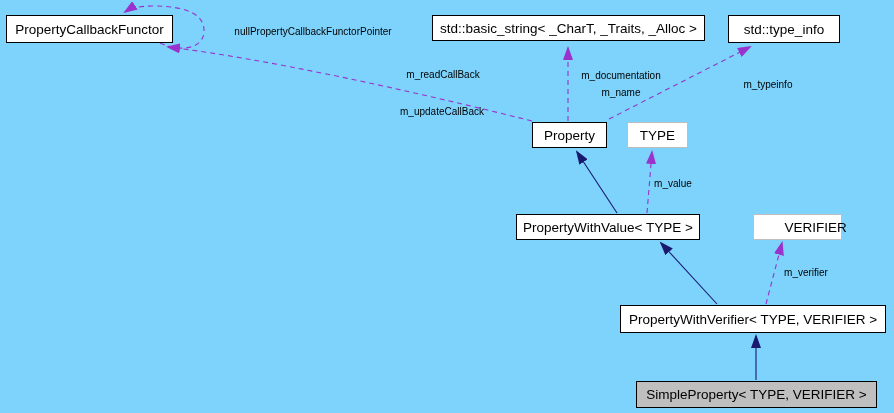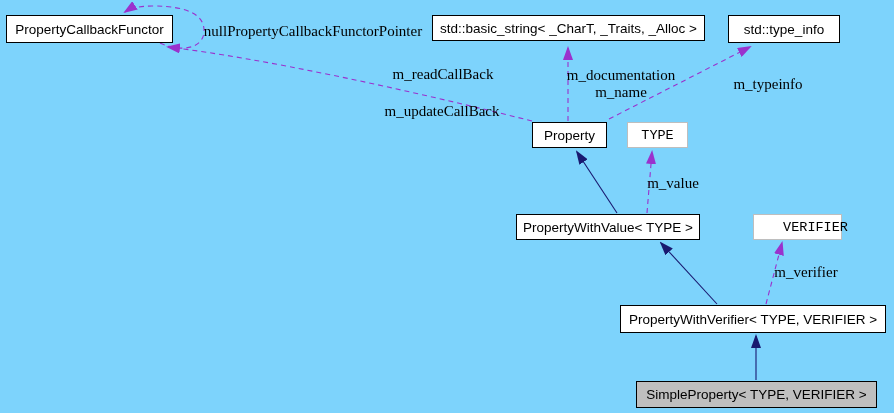--- a/index.html
+++ b/index.html
@@ -15,29 +15,28 @@
     position:absolute;
     box-sizing:border-box;
     background:#ffffff;
     border:1px solid #000000;
     color:#000000;
     font-size:13.5px;
     display:flex;align-items:center;justify-content:center;
     white-space:nowrap;
     cursor:pointer;
   }
-  .node.template{border-color:#bebebe;cursor:default;font-family:Liberation Mono, monospace;}
+  .node.template{border-color:#bebebe;cursor:default;}
   .node.highlight{background:#bfbfbf;cursor:default;}
   .edge-label{
     position:absolute;
     transform:translate(-50%,-50%);
-    font-size:15px;
+    font-size:10px;
     color:#000000;
     white-space:nowrap;
-    font-family:Liberation Serif, serif;
   }
   path.edge{fill:none;stroke-width:1.1px;}
   path.usage{stroke-dasharray:5,4;}
 </style>
 </head>
 <body>
 
 <div class="canvas">
   <svg class="edge-layer" width="894" height="413" viewBox="0 0 894 413" xmlns="http://www.w3.org/2000/svg">
     <defs>

